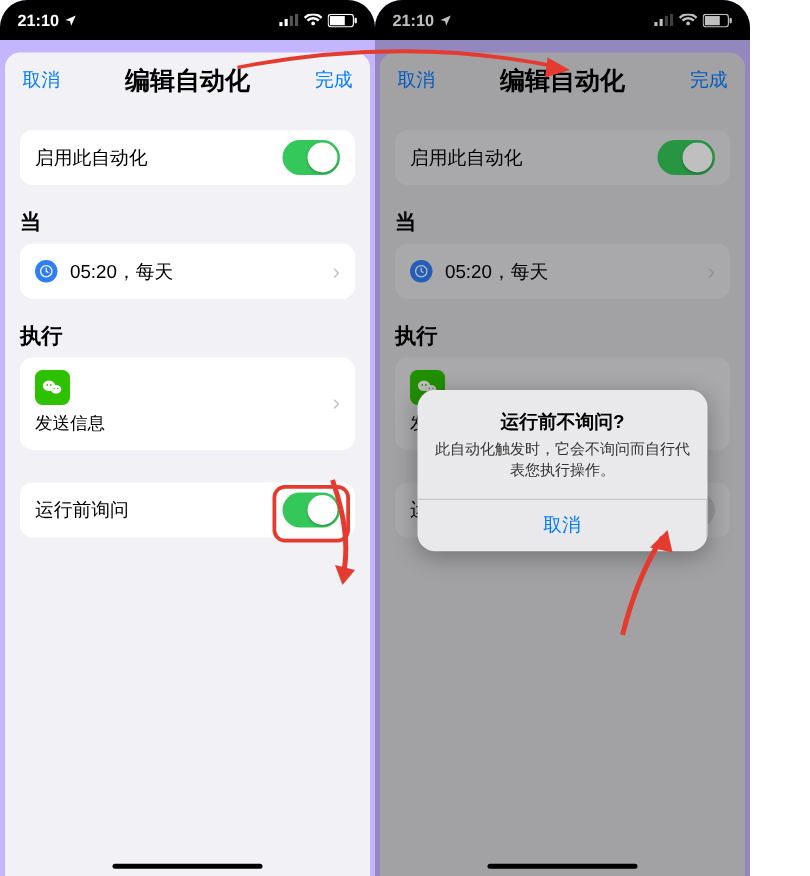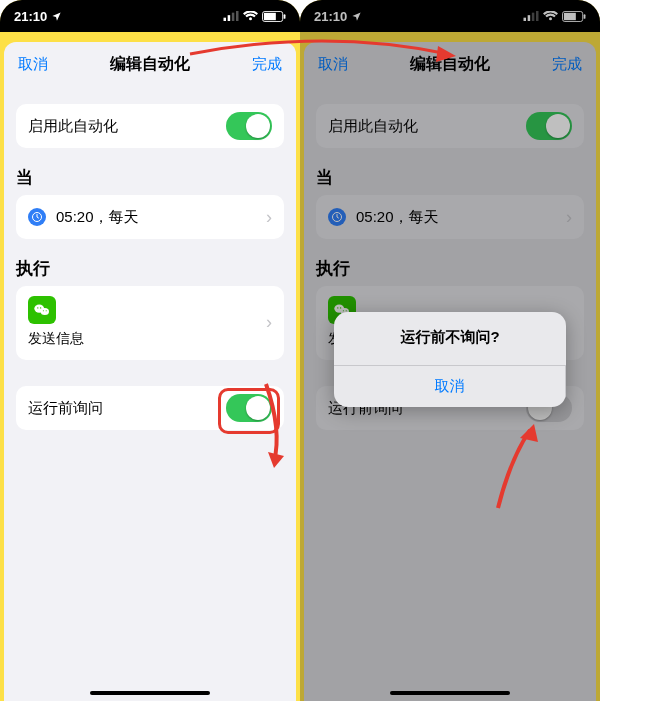--- a/index.html
+++ b/index.html
@@ -1,27 +1,27 @@
 <!DOCTYPE html>
 <html><head>
 <meta charset="utf-8">
 <style>
   html,body{margin:0;padding:0;font-family:-apple-system,BlinkMacSystemFont,"Helvetica Neue",Arial,sans-serif;}
   body{width:648px;height:701px;background:#fff;position:relative;}
   .phones{display:flex;width:648px;height:701px;}
-  .phone{width:300px;height:701px;position:relative;background:#fde047;border-radius:22px 22px 0 0;overflow:hidden;}
+  .phone{width:300px;height:701px;position:relative;background:#c4b5fd;border-radius:22px 22px 0 0;overflow:hidden;}
   .phone.right .mask{position:absolute;inset:0;background:rgba(0,0,0,0.25);pointer-events:none;}
   .statusbar{position:absolute;top:0;left:0;right:0;height:32px;background:#000;color:#fff;display:flex;align-items:center;justify-content:space-between;padding:0 14px;font-size:13px;font-weight:600;}
   .status-left{display:flex;align-items:center;gap:4px;}
   .status-right{display:flex;align-items:center;gap:4px;}
   .loc-icon svg, .sig-icon svg, .wifi-icon svg, .bat-icon svg{display:block;}
   .sheet{position:absolute;top:42px;left:4px;right:4px;bottom:0;background:#f2f2f6;border-radius:12px 12px 0 0;}
   .navbar{display:flex;align-items:center;justify-content:space-between;height:44px;padding:0 14px;}
   .navbtn{color:#007aff;font-size:15px;}
-  .navtitle{font-weight:600;font-size:16px;color:#000;}
+  .navtitle{font-weight:600;font-size:20px;color:#000;}
   .section-gap{height:18px;}
   .group{margin:0 12px;background:#fff;border-radius:10px;}
   .phone.right .group{background:#e2e2e6;}
   .row{display:flex;align-items:center;min-height:44px;padding:0 12px;font-size:15px;color:#000;position:relative;text-align:center;}
   .row .spacer{flex:1;}
   .section-label{margin:18px 12px 6px 12px;font-size:17px;font-weight:700;color:#000;}
   .toggle{width:46px;height:28px;border-radius:14px;position:relative;}
   .toggle.on{background:#34c759;}
   .toggle.off{background:#c8c8cc;}
   .toggle .knob{position:absolute;top:2px;width:24px;height:24px;border-radius:12px;background:#fff;box-shadow:0 1px 2px rgba(0,0,0,0.3);}
@@ -262,20 +262,21 @@
       </div>
 
       <div class="homebar"></div>
     </div>
 
     <div class="mask"></div>
 
     <div class="alert">
       <div class="alert-body">
         <div class="alert-title">运行前不询问?</div>
+        <div class="alert-msg">此自动化触发时，它会不询问而自行代表您执行操作。</div>
       </div>
       <div class="alert-btns">
         <div class="alert-btn left">取消</div>
       </div>
     </div>
 
     <div class="arrow" style="left:190px;top:420px;">
       <svg width="80" height="100">
           <path d="M8 88 Q 20 40 40 10" stroke="#e53a2f" stroke-width="4" fill="none"></path>
           <path d="M30 18 L44 4 L48 22 Z" fill="#e53a2f"></path>

